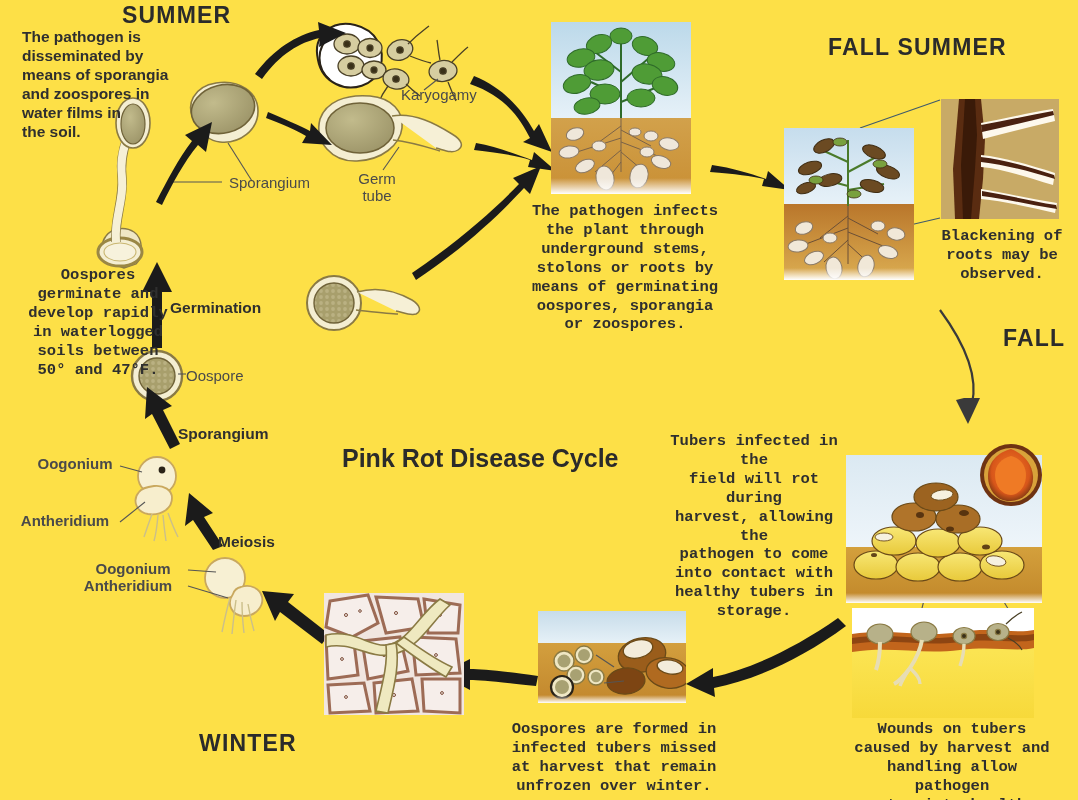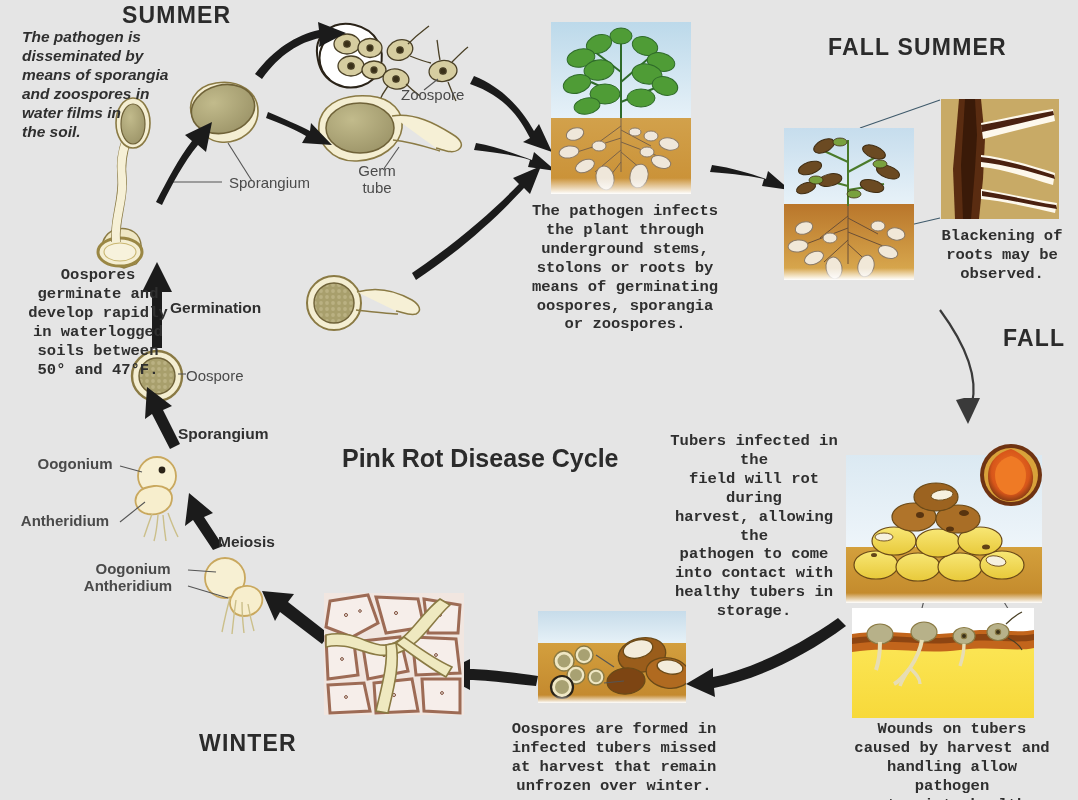--- a/index.html
+++ b/index.html
@@ -4,21 +4,21 @@
 <style>
   html, body {
     margin: 0;
     padding: 0;
     background: #ffffff;
   }
   #stage {
     position: relative;
     width: 1078px;
     height: 800px;
-    background: #e5e5e5;
+    background: #fde047;
     overflow: hidden;
     font-family: "Liberation Sans", sans-serif;
     color: #231f20;
   }
   .abs { position: absolute; }
 
   
   .season {
     font-size: 23px;
     font-weight: bold;
@@ -32,21 +32,21 @@
     color: #2b2b2b;
     white-space: nowrap;
   }
   .callout {
     font-size: 15.5px;
     font-weight: bold;
     line-height: 1.22;
     color: #2f2f2f;
   }
   .callout.c { text-align: center; font-family: Liberation Mono, monospace; }
-  .callout.l { text-align: left; font-style: italic; }
+  .callout.l { text-align: left; }
   .stagelabel {
     font-size: 15.5px;
     font-weight: bold;
     color: #2f2f2f;
     white-space: nowrap;
   }
   .partlabel {
     font-size: 15px;
     font-weight: normal;
     color: #4a4a4a;
@@ -577,22 +577,22 @@
   <div class="abs callout c" style="left:508px;top:720px;width:212px;white-space:pre-line;">Oospores are formed in
 infected tubers missed
 at harvest that remain
 unfrozen over winter.</div>
 
   <div class="abs stagelabel" style="left:170px;top:299px;">Germination</div>
   <div class="abs stagelabel" style="left:178px;top:425px;">Sporangium</div>
   <div class="abs stagelabel" style="left:218px;top:533px;">Meiosis</div>
 
   <div class="abs partlabel" style="left:229px;top:174px;">Sporangium</div>
-  <div class="abs partlabel" style="left:401px;top:86px;">Zoospore</div>
-  <div class="abs partlabel c" style="left:346px;top:162px;width:62px;white-space:pre-line;">Germ
+  <div class="abs partlabel" style="left:401px;top:86px;">Karyogamy</div>
+  <div class="abs partlabel c" style="left:346px;top:170px;width:62px;white-space:pre-line;">Germ
 tube</div>
   <div class="abs partlabel" style="left:186px;top:367px;">Oospore</div>
   <div class="abs partlabel r" style="left:30px;top:455px;width:90px;">Oogonium</div>
   <div class="abs partlabel r" style="left:10px;top:512px;width:110px;">Antheridium</div>
   <div class="abs partlabel r" style="left:78px;top:560px;width:110px;">Oogonium</div>
   <div class="abs partlabel r" style="left:68px;top:577px;width:120px;">Antheridium</div>
 
 </div>
 
 </body></html>

